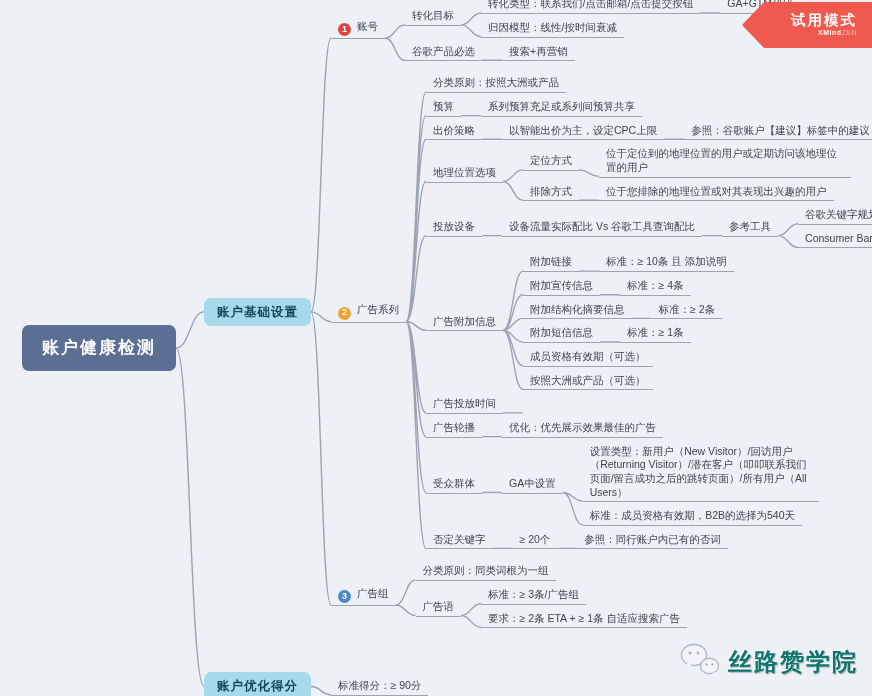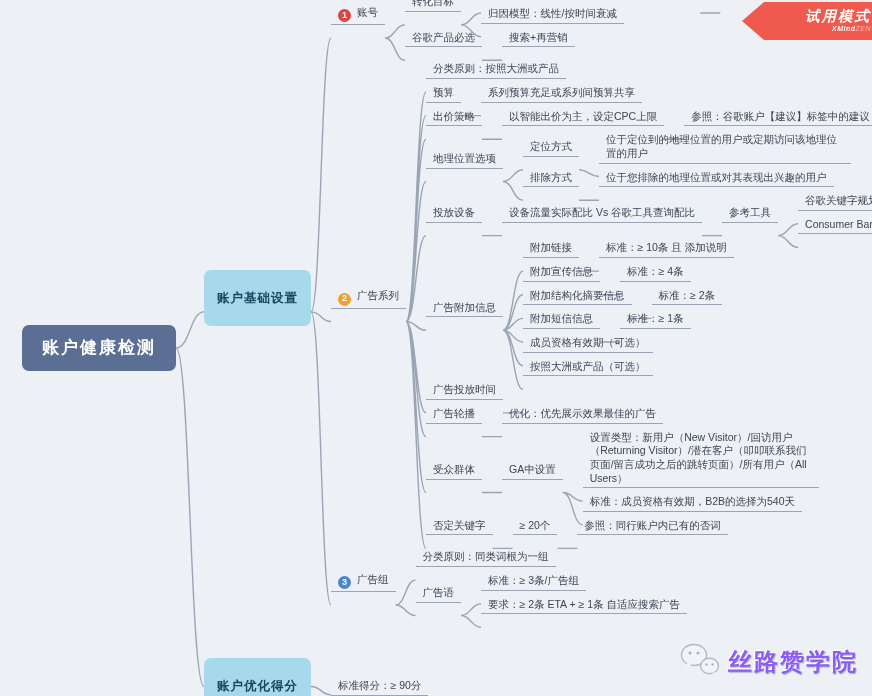--- a/index.html
+++ b/index.html
@@ -14,38 +14,38 @@
 
   
   .wires{position:absolute;left:0;top:0;z-index:0;pointer-events:none;}
   .mindmap{position:absolute;inset:0;z-index:1;display:flex;align-items:center;padding-left:22px;}
   .node{display:flex;flex-direction:row;align-items:center;}
   .label{position:relative;font-size:10.5px;line-height:1.3;color:var(--txt);padding:2px 7px;white-space:nowrap;cursor:default;}
   .label.plain{border-bottom:1.4px solid var(--line);}
   .label.wrap{border-bottom:1.4px solid var(--line);white-space:normal;max-width:252px;}
   .label.wrap-sm{border-bottom:1.4px solid var(--line);white-space:normal;max-width:236px;}
   .label.root{background:var(--root-fill);color:var(--root-text);font-size:17px;font-weight:bold;letter-spacing:2px;padding:12px 20px;border-radius:7px;}
-  .label.main{background:var(--main-fill);color:var(--main-text);font-size:12.5px;font-weight:bold;letter-spacing:1px;padding:20px 13px;border-radius:7px;}
+  .label.main{background:var(--main-fill);color:var(--main-text);font-size:12.5px;font-weight:bold;letter-spacing:1px;padding:6px 13px;border-radius:7px;}
   .badge{display:inline-flex;width:13px;height:13px;border-radius:50%;color:#fff;font-size:9px;font-weight:bold;align-items:center;justify-content:center;margin-right:6px;vertical-align:-2px;}
   .kids{display:flex;flex-direction:column;justify-content:center;margin-left:20px;row-gap:5px;}
   .kids[data-depth="0"]{row-gap:44px;margin-left:28px;}
   .kids[data-depth="1"]{row-gap:13px;}
   .kids[data-depth="2"]{row-gap:5px;}
 
   
-  .banner{position:absolute;top:2px;right:0;z-index:3;width:130px;height:38px;background:var(--banner);
+  .banner{position:absolute;top:2px;right:0;z-index:3;width:130px;height:46px;background:var(--banner);
     clip-path:polygon(0 50%,17% 0,100% 0,100% 100%,17% 100%);
-    display:flex;flex-direction:column;align-items:flex-end;justify-content:center;padding-right:1px;cursor:pointer;font-style:italic;}
+    display:flex;flex-direction:column;align-items:flex-end;justify-content:center;padding-right:15px;cursor:pointer;}
   .banner-title{color:#fff;font-size:14.5px;font-weight:bold;letter-spacing:2px;line-height:1.1;}
   .banner-brand{font-size:7px;line-height:1.2;color:#fff;font-weight:bold;letter-spacing:.5px;}
   .banner-brand .dim{color:rgba(255,255,255,.55);font-weight:normal;}
 
   
   .watermark{position:absolute;right:14px;bottom:14px;z-index:2;display:flex;align-items:center;gap:7px;}
-  .wm-text{font-size:24px;font-weight:bold;letter-spacing:2px;color:#8b5cf6;
+  .wm-text{font-size:24px;font-weight:bold;letter-spacing:2px;color:#0f766e;
     text-shadow:-1px -1px 0 #ffffff,1px 1px 1px rgba(90,95,105,.45);}
 </style>
 </head>
 <body>
 
 <div class="stage">
   <svg id="wires" class="wires" width="872" height="696">
       <path d="M 176.0 348.0 C 190.0 348.0, 190.0 311.9, 204.0 311.9 M 176.0 348.0 C 190.0 348.0, 190.0 686.5, 204.0 686.5 M 311.0 311.9 C 321.0 311.9, 321.0 38.0, 331.0 38.0 M 311.0 311.9 C 321.0 311.9, 321.0 321.5, 331.0 321.5 M 311.0 311.9 C 321.0 311.9, 321.0 605.0, 331.0 605.0 M 385.0 38.0 C 395.0 38.0, 395.0 24.9, 405.0 24.9 M 385.0 38.0 C 395.0 38.0, 395.0 60.3, 405.0 60.3 M 461.0 24.9 C 471.0 24.9, 471.0 13.0, 481.0 13.0 M 461.0 24.9 C 471.0 24.9, 471.0 36.7, 481.0 36.7 M 700.3 13.0 C 710.3 13.0, 710.3 13.0, 720.3 13.0 M 482.0 60.3 C 492.0 60.3, 492.0 60.3, 502.0 60.3 M 406.0 321.5 C 416.0 321.5, 416.0 92.0, 426.0 92.0 M 406.0 321.5 C 416.0 321.5, 416.0 115.6, 426.0 115.6 M 406.0 321.5 C 416.0 321.5, 416.0 139.3, 426.0 139.3 M 406.0 321.5 C 416.0 321.5, 416.0 181.5, 426.0 181.5 M 406.0 321.5 C 416.0 321.5, 416.0 235.6, 426.0 235.6 M 406.0 321.5 C 416.0 321.5, 416.0 330.2, 426.0 330.2 M 406.0 321.5 C 416.0 321.5, 416.0 412.9, 426.0 412.9 M 406.0 321.5 C 416.0 321.5, 416.0 436.6, 426.0 436.6 M 406.0 321.5 C 416.0 321.5, 416.0 492.5, 426.0 492.5 M 406.0 321.5 C 416.0 321.5, 416.0 548.4, 426.0 548.4 M 461.0 115.6 C 471.0 115.6, 471.0 115.6, 481.0 115.6 M 482.0 139.3 C 492.0 139.3, 492.0 139.3, 502.0 139.3 M 664.2 139.3 C 674.2 139.3, 674.2 139.3, 684.2 139.3 M 503.0 181.5 C 513.0 181.5, 513.0 169.7, 523.0 169.7 M 503.0 181.5 C 513.0 181.5, 513.0 200.2, 523.0 200.2 M 579.0 169.7 C 589.0 169.7, 589.0 176.5, 599.0 176.5 M 579.0 200.2 C 589.0 200.2, 589.0 200.2, 599.0 200.2 M 482.0 235.6 C 492.0 235.6, 492.0 235.6, 502.0 235.6 M 702.1 235.6 C 712.1 235.6, 712.1 235.6, 722.1 235.6 M 778.1 235.6 C 788.1 235.6, 788.1 223.8, 798.1 223.8 M 778.1 235.6 C 788.1 235.6, 788.1 247.5, 798.1 247.5 M 503.0 330.2 C 513.0 330.2, 513.0 271.1, 523.0 271.1 M 503.0 330.2 C 513.0 330.2, 513.0 294.7, 523.0 294.7 M 503.0 330.2 C 513.0 330.2, 513.0 318.4, 523.0 318.4 M 503.0 330.2 C 513.0 330.2, 513.0 342.0, 523.0 342.0 M 503.0 330.2 C 513.0 330.2, 513.0 365.7, 523.0 365.7 M 503.0 330.2 C 513.0 330.2, 513.0 389.3, 523.0 389.3 M 579.0 271.1 C 589.0 271.1, 589.0 271.1, 599.0 271.1 M 600.0 294.7 C 610.0 294.7, 610.0 294.7, 620.0 294.7 M 631.5 318.4 C 641.5 318.4, 641.5 318.4, 651.5 318.4 M 600.0 342.0 C 610.0 342.0, 610.0 342.0, 620.0 342.0 M 503.0 412.9 C 513.0 412.9, 513.0 412.9, 523.0 412.9 M 482.0 436.6 C 492.0 436.6, 492.0 436.6, 502.0 436.6 M 482.0 492.5 C 492.0 492.5, 492.0 492.5, 502.0 492.5 M 562.7 492.5 C 572.7 492.5, 572.7 501.1, 582.7 501.1 M 562.7 492.5 C 572.7 492.5, 572.7 524.8, 582.7 524.8 M 492.5 548.4 C 502.5 548.4, 502.5 548.4, 512.5 548.4 M 557.4 548.4 C 567.4 548.4, 567.4 548.4, 577.4 548.4 M 395.5 605.0 C 405.5 605.0, 405.5 580.1, 415.5 580.1 M 395.5 605.0 C 405.5 605.0, 405.5 615.5, 415.5 615.5 M 461.0 615.5 C 471.0 615.5, 471.0 603.7, 481.0 603.7 M 461.0 615.5 C 471.0 615.5, 471.0 627.3, 481.0 627.3 M 311.0 686.5 C 321.0 686.5, 321.0 694.8, 331.0 694.8 " fill="none" stroke="#9aa4b4" stroke-width="1.4"></path>
     </svg>
 

